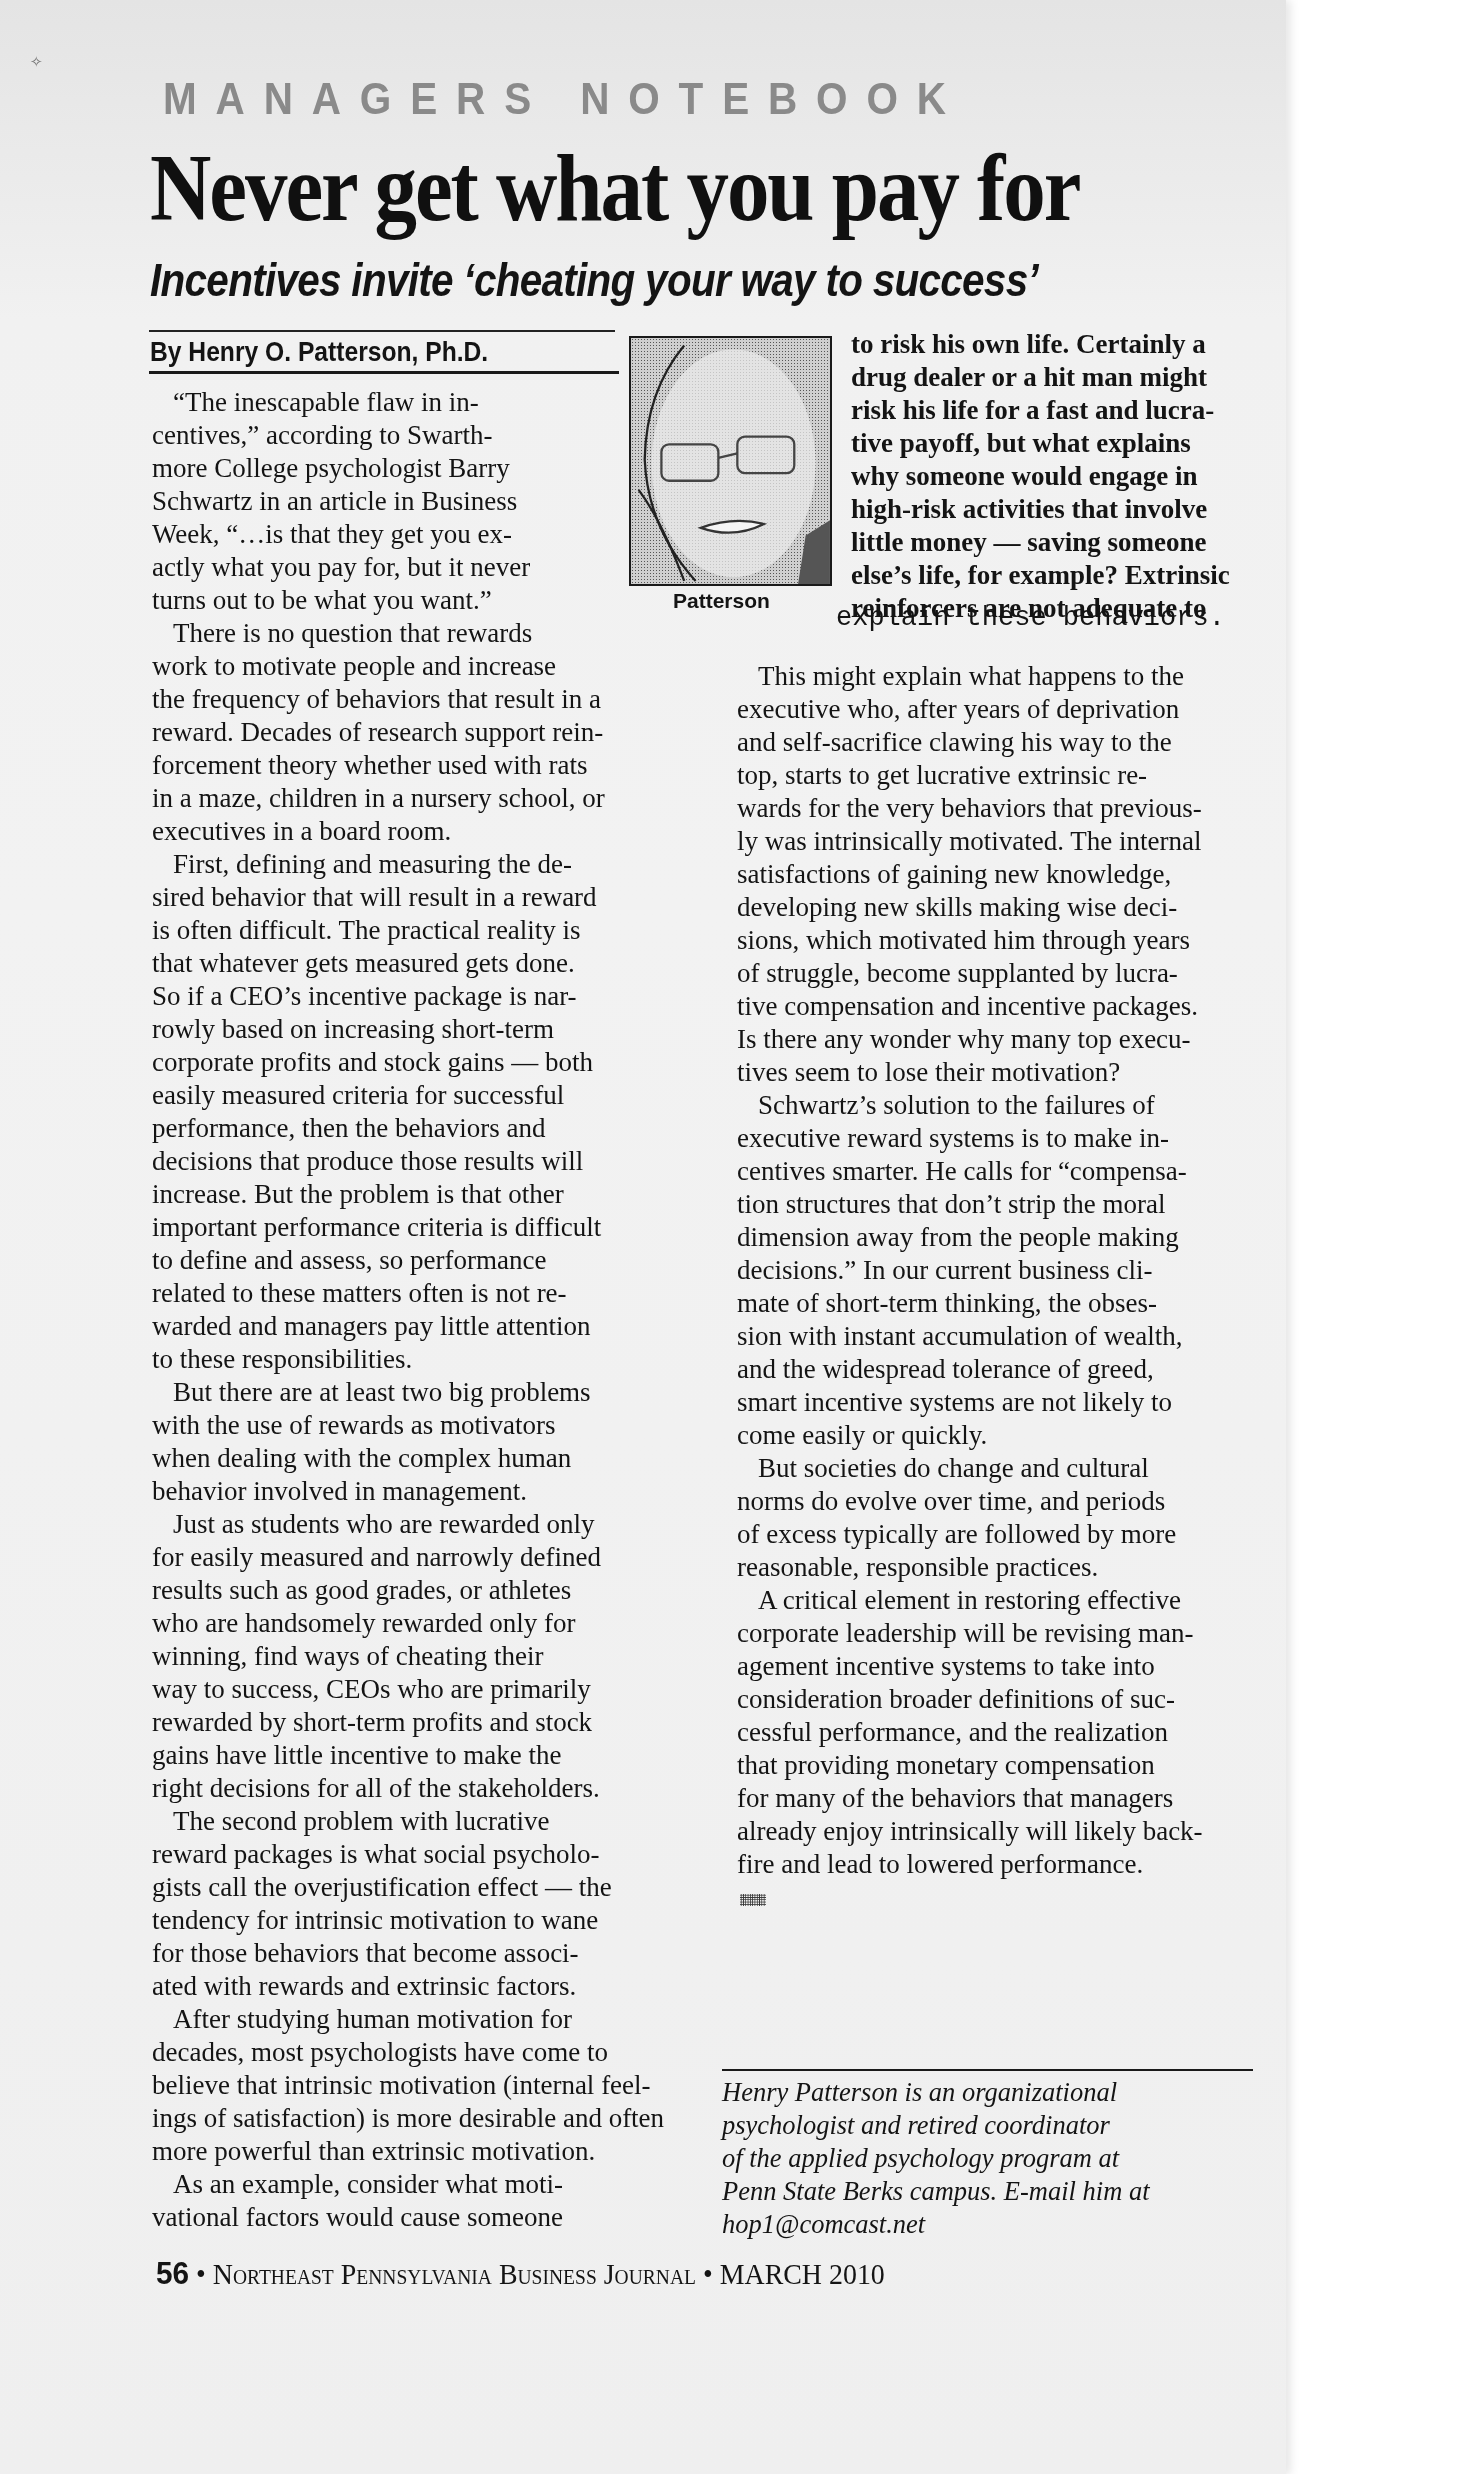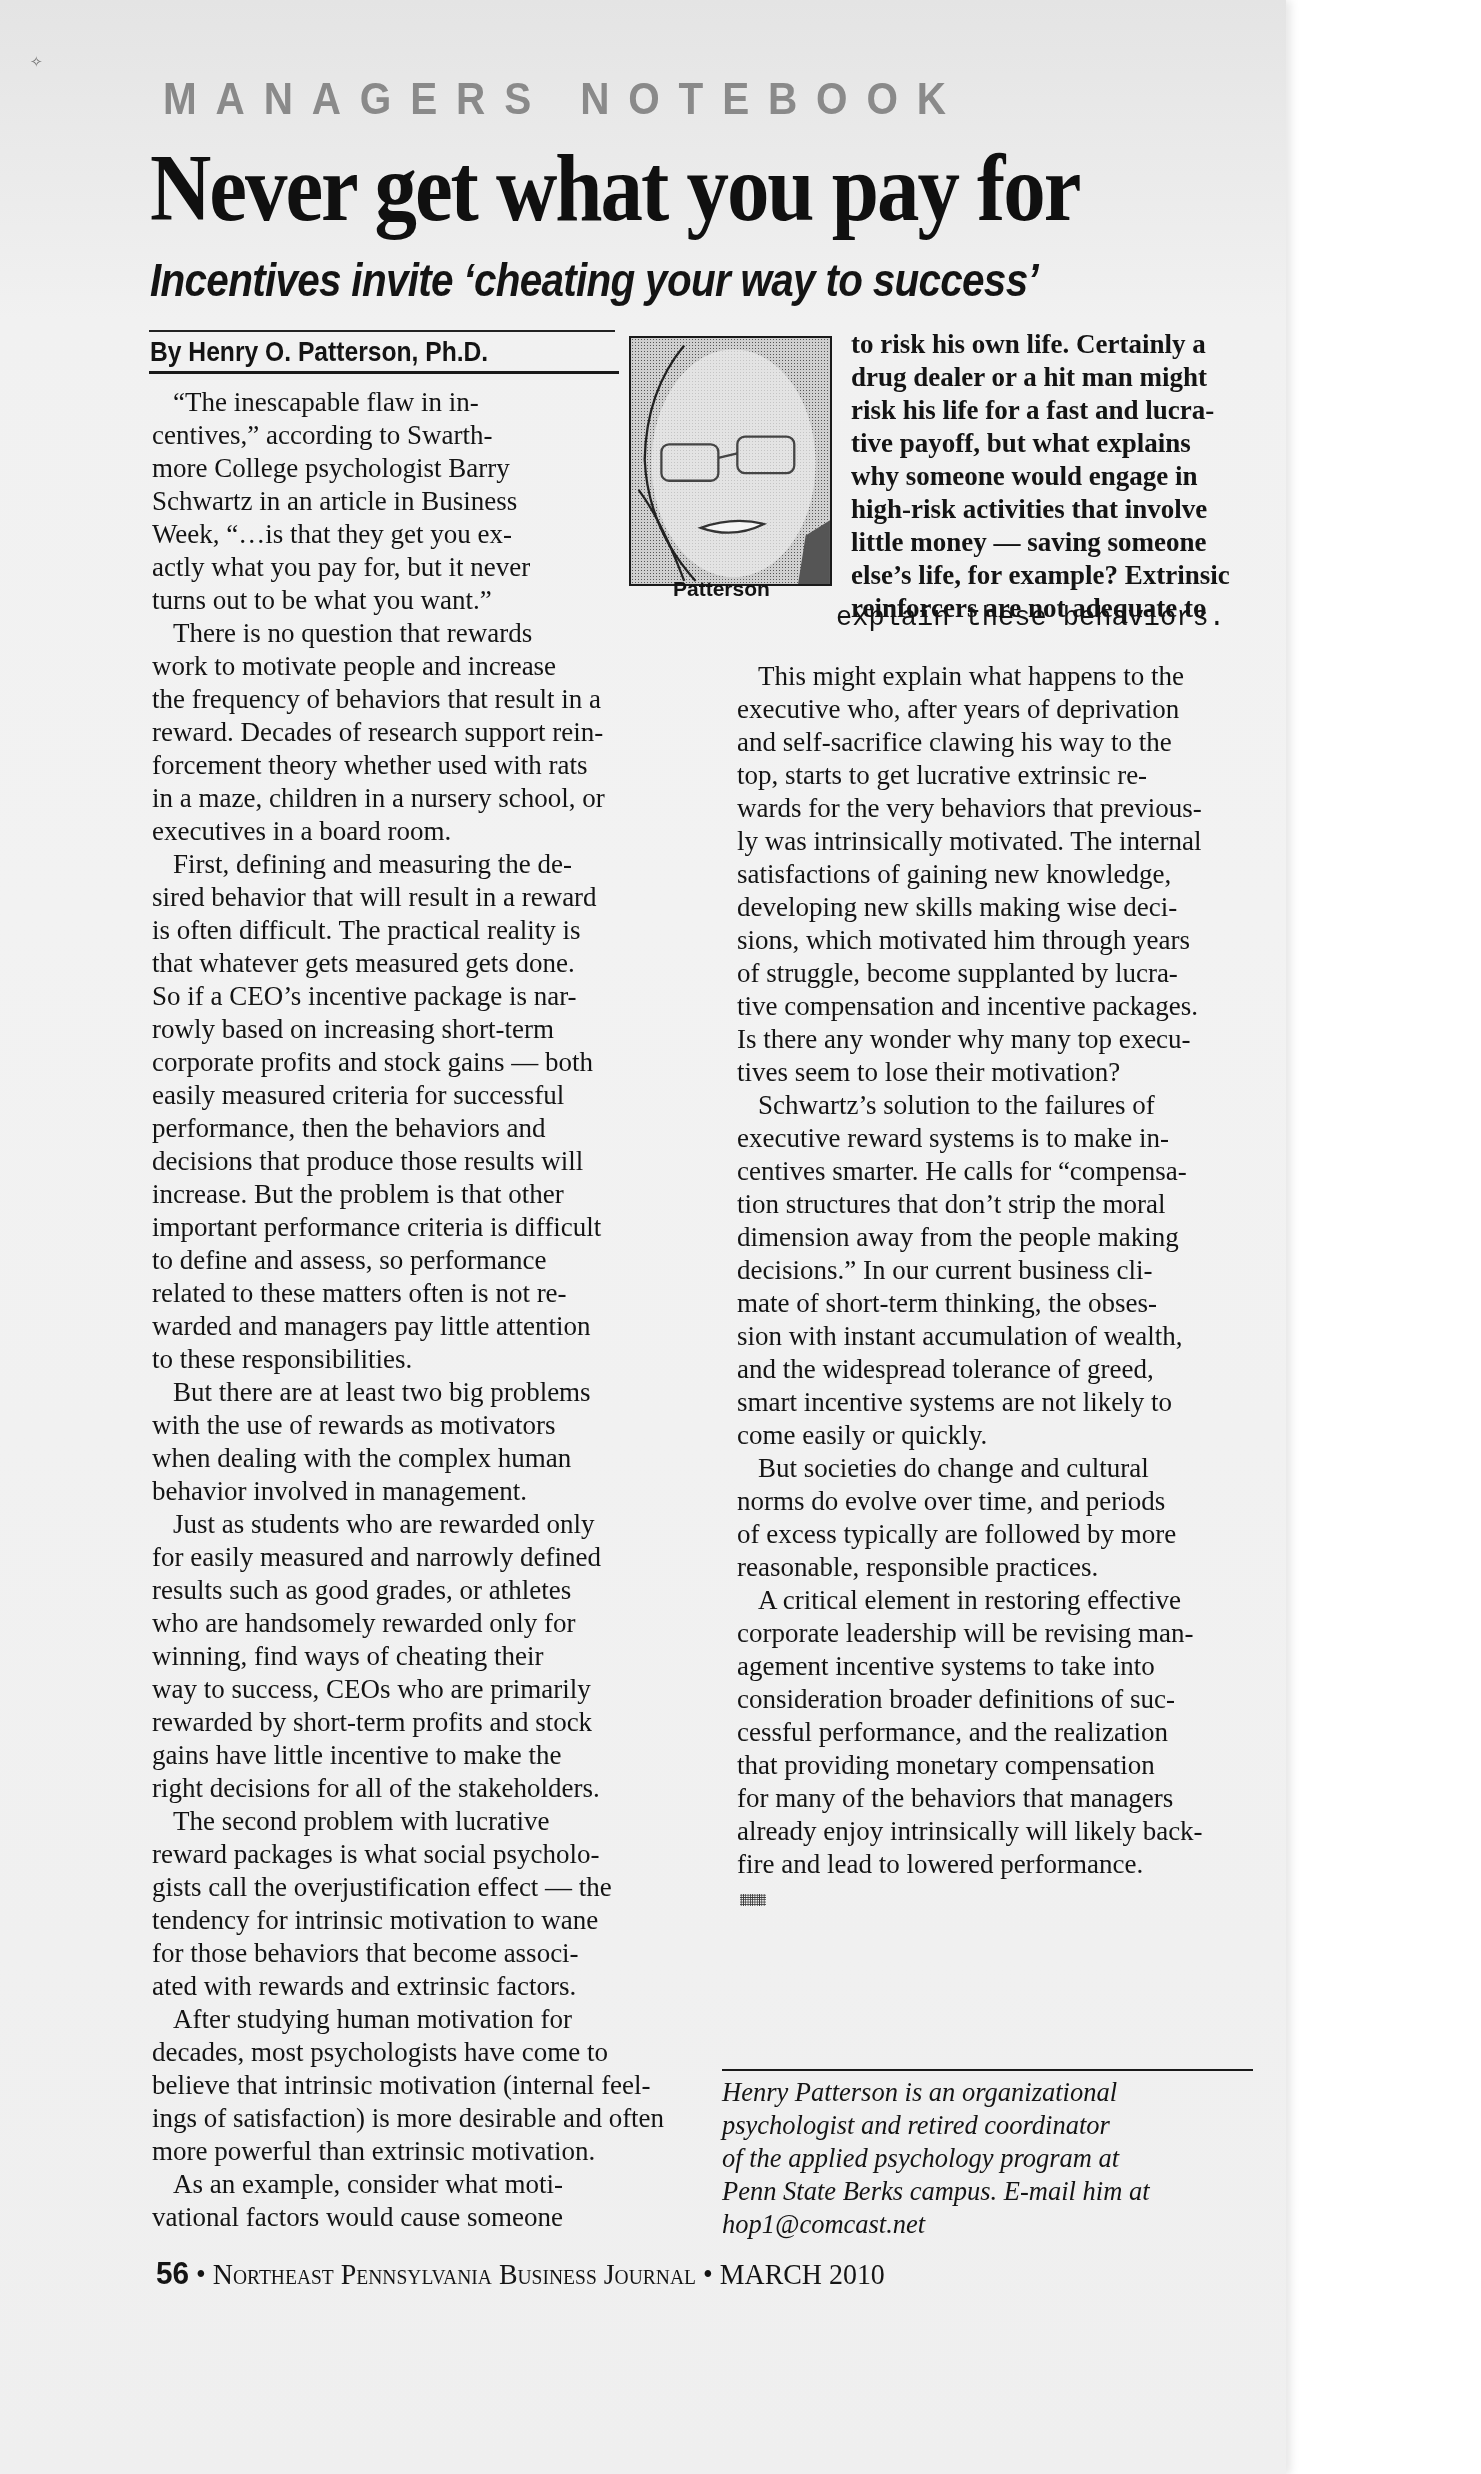--- a/index.html
+++ b/index.html
@@ -45,21 +45,21 @@
   .byline-rule-bottom { position: absolute; left: 149px; top: 371px; width: 470px; height: 3px; background: #1a1a1a; }
   .photo {
     position: absolute; left: 629px; top: 336px; width: 203px; height: 250px;
     border: 2.3px solid #1a1a1a; box-sizing: border-box; overflow: hidden;
     background-color: #cfcfcf;
     background-image: radial-gradient(#555 0.7px, transparent 0.8px);
     background-size: 3px 3px;
   }
   .photo svg { position: absolute; left: 0; top: 0; }
   .photo-caption {
-    position: absolute; left: 673px; top: 577px;
+    position: absolute; left: 673px; top: 589px;
     font-family: "Liberation Sans", "DejaVu Sans", sans-serif;
     font-weight: 700; font-size: 21px; line-height: 24px;
   }
   .col { position: absolute; font-size: 27px; line-height: 33px; }
   .col p { margin: 0; text-indent: 21px; white-space: pre-line; }
   .col p.noindent { text-indent: 0; }
   .col-left { left: 152px; top: 374px; width: 546px; margin-top: 12px; }
   .col-right-top { left: 851px; top: 328px; width: 440px; font-weight: bold; }
   .col-right { left: 737px; top: 660px; width: 546px; }
   .bio-rule { position: absolute; left: 722px; top: 2069px; width: 531px; height: 2.3px; background: #1a1a1a; }

